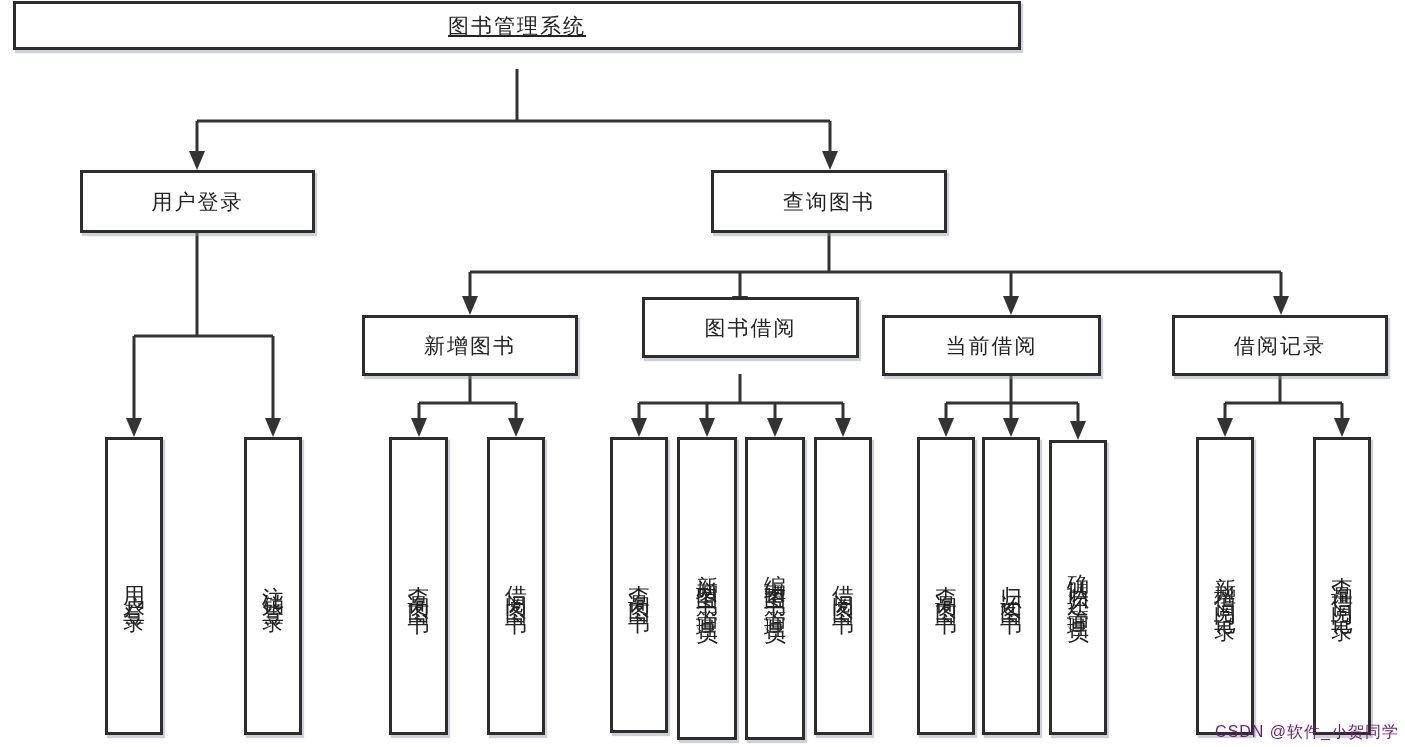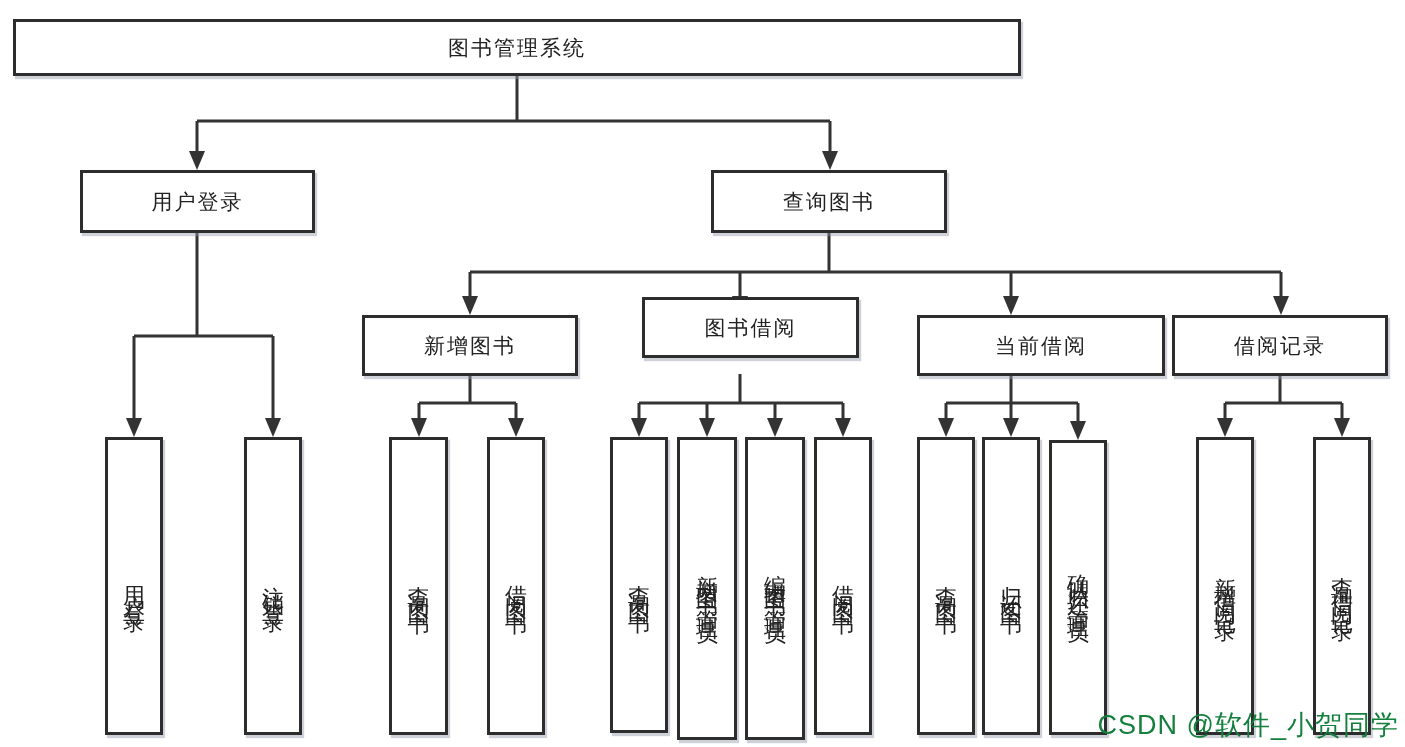--- a/index.html
+++ b/index.html
@@ -39,23 +39,23 @@
     text-orientation: mixed;
     font-size: 22px;
     letter-spacing: 9px;
     line-height: 1;
   }
   .node.v.long { letter-spacing: 7px; }
   .watermark {
     position: absolute;
     right: 6px;
     bottom: 4px;
-    font-size: 27px;
+    font-size: 16px;
     letter-spacing: 1px;
-    color: #15803d;
+    color: #701a75;
     z-index: 3;
     white-space: nowrap;
   }
 </style>
 </head>
 <body>
 
 <div class="canvas">
 
   <svg class="connectors" viewBox="0 0 1405 747" xmlns="http://www.w3.org/2000/svg">
@@ -91,28 +91,28 @@
       <polygon points="767,418 783,418 775,437"></polygon>
       <polygon points="835,418 851,418 843,437"></polygon>
       <polygon points="938,418 954,418 946,437"></polygon>
       <polygon points="1003,418 1019,418 1011,437"></polygon>
       <polygon points="1070,421 1086,421 1078,440"></polygon>
       <polygon points="1217,418 1233,418 1225,437"></polygon>
       <polygon points="1334,418 1350,418 1342,437"></polygon>
     </g>
   </svg>
 
-  <div class="node h" style="left:13px; top:19px; width:1008px; height:57px;">图书管理系统</div>
+  <div class="node h" style="left:13px; top:1px; width:1008px; height:49px;text-decoration:underline;">图书管理系统</div>
 
   <div class="node h" style="left:80px; top:170px; width:235px; height:63px;">用户登录</div>
   <div class="node h" style="left:711px; top:170px; width:236px; height:63px;">查询图书</div>
 
   <div class="node h" style="left:362px; top:315px; width:216px; height:61px;">新增图书</div>
   <div class="node h" style="left:631px; top:297px; width:217px; height:61px;margin-left:11px;">图书借阅</div>
-  <div class="node h" style="left:917px; top:315px; width:248px; height:61px;">当前借阅</div>
+  <div class="node h" style="left:882px; top:315px; width:219px; height:61px;">当前借阅</div>
   <div class="node h" style="left:1172px; top:315px; width:216px; height:61px;">借阅记录</div>
 
   <div class="node v" style="left:105px; top:437px; width:58px; height:298px;">用户登录</div>
   <div class="node v" style="left:244px; top:437px; width:58px; height:298px;">注销登录</div>
 
   <div class="node v" style="left:389px; top:437px; width:59px; height:298px;">查询图书</div>
   <div class="node v" style="left:487px; top:437px; width:58px; height:298px;">借阅图书</div>
 
   <div class="node v" style="left:610px; top:437px; width:58px; height:296px;">查询图书</div>
   <div class="node v long" style="left:677px; top:437px; width:60px; height:303px;">新增图书（管理员）</div>

